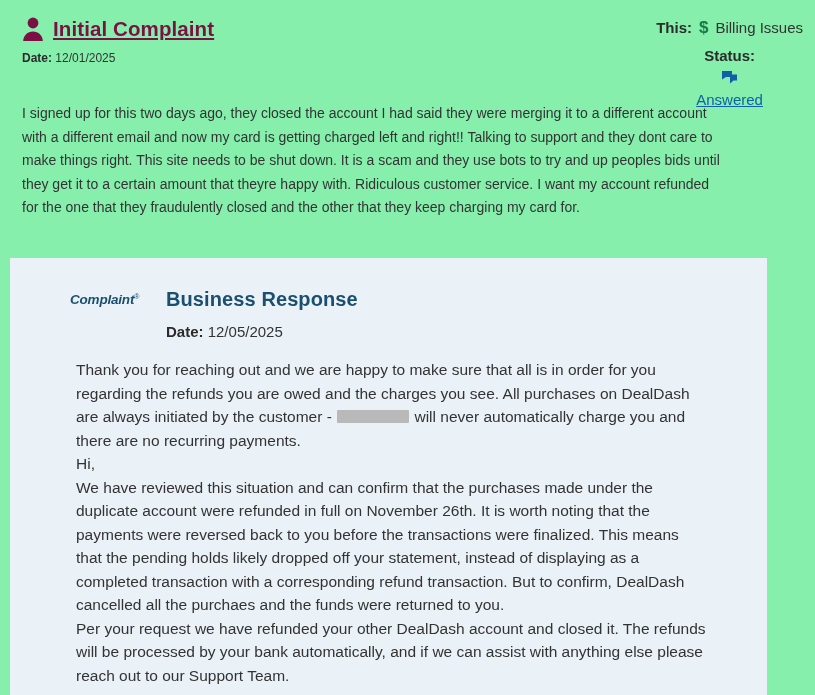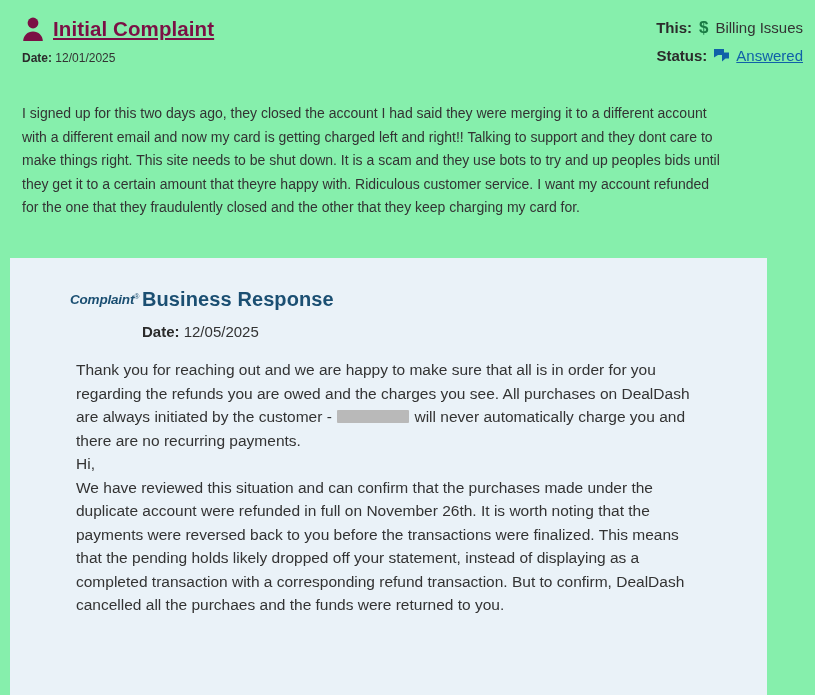--- a/index.html
+++ b/index.html
@@ -74,20 +74,21 @@
   }
   .meta-line {
     display: flex;
     align-items: center;
     justify-content: flex-end;
     gap: 6px;
     white-space: nowrap;
   }
   .meta-line + .meta-line {
     margin-top: 11px;
+    flex-direction: column;
   }
   .meta-label {
     font-weight: bold;
     color: #2b2b2b;
   }
   .meta-value {
     color: #333;
   }
   .dollar-icon {
     color: #1a7a44;
@@ -121,21 +122,21 @@
     left: 10px;
     top: 258px;
     width: 757px;
     min-height: 437px;
     background: #eaf2f8;
     padding: 22px 0 0 0;
   }
   .resp-head {
     display: flex;
     align-items: flex-start;
-    padding: 0 0 0 32px;
+    padding: 0 0 0 56px;
   }
   .resp-logo {
     position: absolute;
     left: 60px;
     top: 34px;
     width: 84px;
     font-size: 13.5px;
     font-weight: bold;
     font-style: italic;
     color: #1b4f72;
@@ -238,16 +239,17 @@
           <span class="lbl">Date:</span>
           <span>12/05/2025</span>
         </div>
       </div>
     </div>
 
     <div class="resp-body">
       <p><span>Thank you for reaching out and we are happy to make sure that all is in order for you regarding the refunds you are owed and the charges you see.  All purchases on DealDash are always initiated by the customer - </span><span class="redact"></span><span> will never automatically charge you and there are no recurring payments.</span></p>
       <p>Hi,</p>
       <p>We have reviewed this situation and can confirm that the purchases made under the duplicate account were refunded in full on November 26th.  It is worth noting that the payments were reversed back to you before the transactions were finalized.  This means that the pending holds likely dropped off your statement, instead of displaying as a completed transaction with a corresponding refund transaction.  But to confirm, DealDash cancelled all the purchaes and the funds were returned to you.</p>
+      <p>Per your request we have refunded your other DealDash account and closed it. The refunds will be processed by your bank automatically, and if we can assist with anything else please reach out to our Support Team.</p>
     </div>
   </div>
 
 </div>
 
 </body></html>

